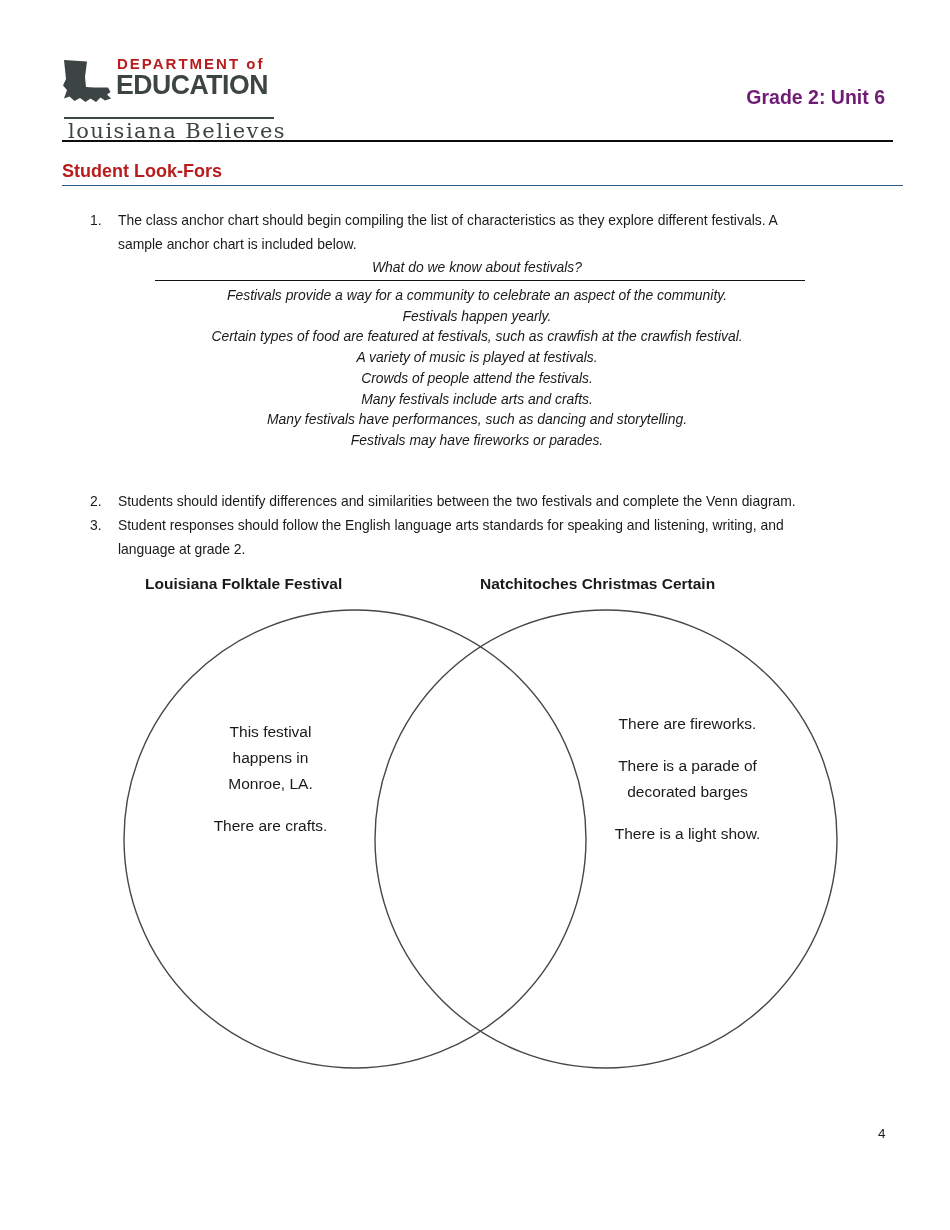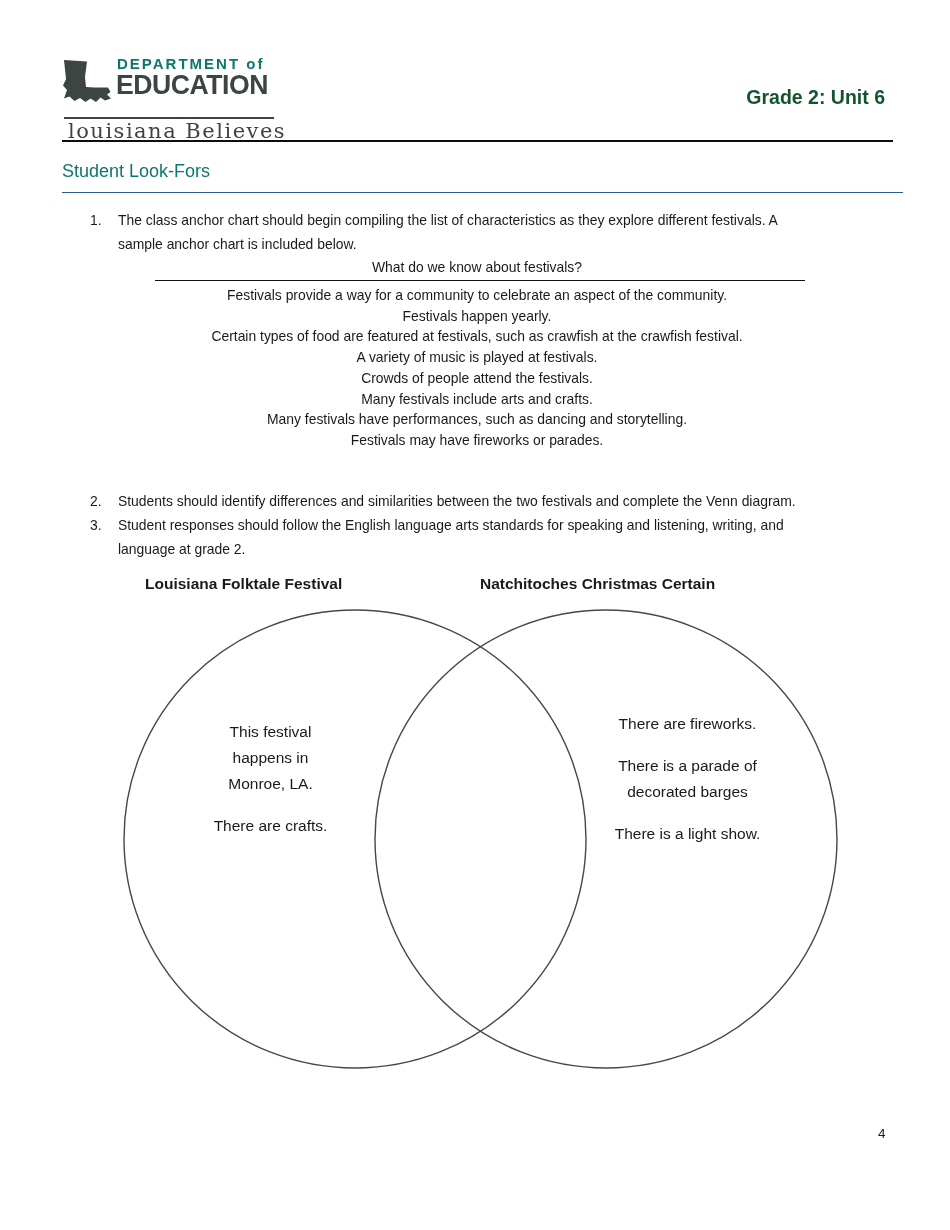--- a/index.html
+++ b/index.html
@@ -10,59 +10,59 @@
     font-family:"Liberation Sans", sans-serif;
     color:#1a1a1a;
     overflow:hidden;
   }
 
   
   .logo { position:absolute; left:62px; top:46px; width:215px; height:95px; }
   .logo-state { position:absolute; left:0; top:12px; width:50px; height:54px; }
   .logo-dept {
     position:absolute; left:55px; top:9px;
-    font-size:15px; font-weight:bold; letter-spacing:2px; color:#0f766e;
+    font-size:15px; font-weight:bold; letter-spacing:2px; color:#b91c1c;
     white-space:nowrap;
   }
   .logo-edu {
     position:absolute; left:54px; top:23px;
     font-size:28px; font-weight:800; letter-spacing:-0.5px; color:#3c4543;
     transform:scaleX(0.95); transform-origin:left top; white-space:nowrap;
   }
   .logo-rule { position:absolute; left:2px; top:71px; width:210px; height:2px; background:#3c4543; }
   .logo-tagline {
     position:absolute; left:6px; top:73px;
     font-family:"DejaVu Serif", serif; 
     font-size:21px; letter-spacing:1.5px; color:#3c4543; white-space:nowrap;
   }
 
   .doc-title {
     position:absolute; top:86px; right:65px;
-    font-size:19.5px; font-weight:bold; color:#14532d;
+    font-size:19.5px; font-weight:bold; color:#701a75;
   }
 
   .top-rule { position:absolute; left:62px; top:140px; width:831px; height:2px; background:#0d0d0d; }
 
   
   .section-heading {
     position:absolute; left:62px; top:161px; width:841px;
-    font-size:18px; font-weight:normal; color:#0f766e;
-    border-bottom:1.6px solid #2a5b8a; padding-bottom:10px;
+    font-size:18px; font-weight:bold; color:#b91c1c;
+    border-bottom:1.6px solid #2a5b8a; padding-bottom:3px;
   }
 
   
   .list-item { position:absolute; left:90px; display:flex; font-size:13.9px; line-height:24px; }
   .list-num { flex:0 0 28px; }
   .list-text { white-space:pre-line; }
   .li-1 { top:208px; width:820px; }
   .li-2 { top:489px; width:825px; }
   .li-3 { top:513px; width:820px; }
 
   
-  .anchor-chart { position:absolute; left:147px; top:257px; width:660px; text-align:center; font-size:13.9px; }
+  .anchor-chart { position:absolute; left:147px; top:257px; width:660px; text-align:center; font-size:13.9px;font-style:italic; }
   .anchor-title { line-height:20px; padding-bottom:3px; }
   .anchor-divider { border-bottom:1.6px solid #111; margin:0 2px 4px 8px; }
   .anchor-row { line-height:20.7px; }
 
   
   .venn-title { position:absolute; top:575px; width:330px; text-align:left; font-size:15.5px; font-weight:bold; }
   .venn-title-left { left:145px; }
   .venn-title-right { left:480px; }
 
   .venn { position:absolute; left:0; top:581px; width:932px; height:520px; }

